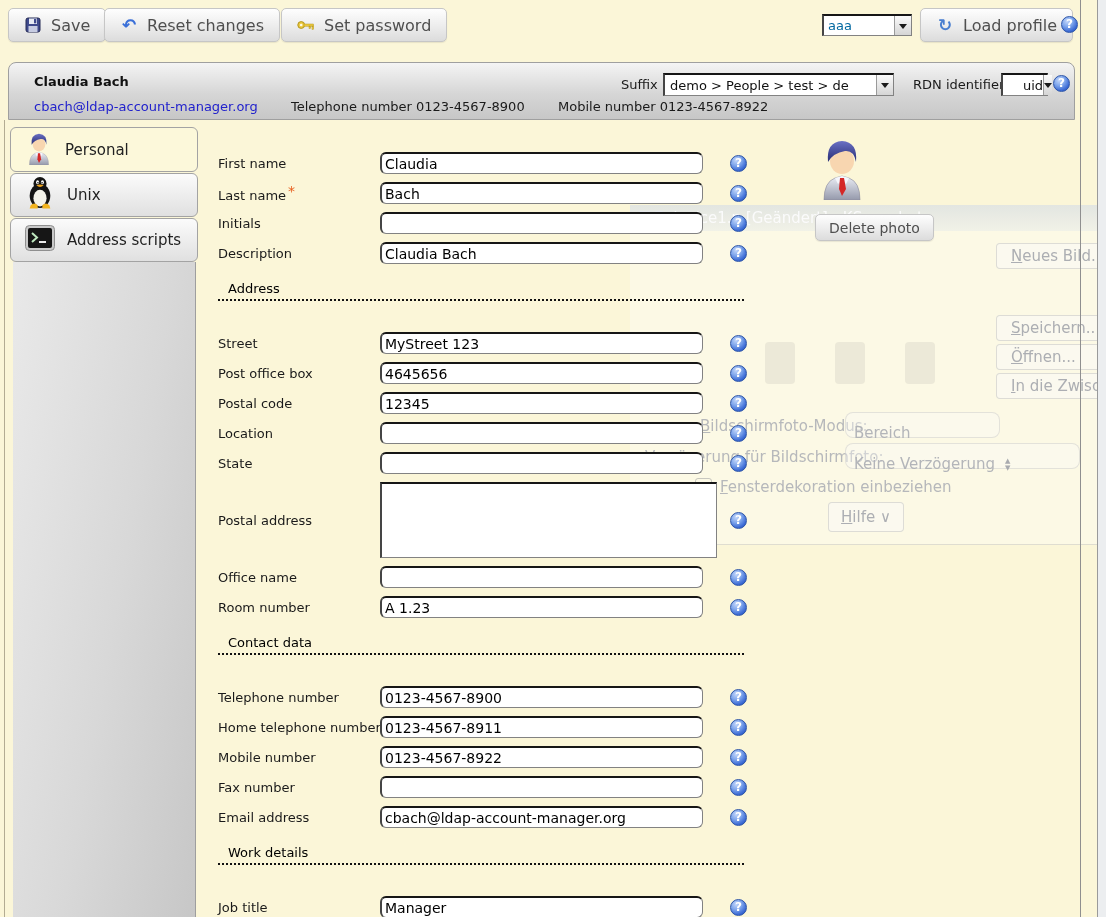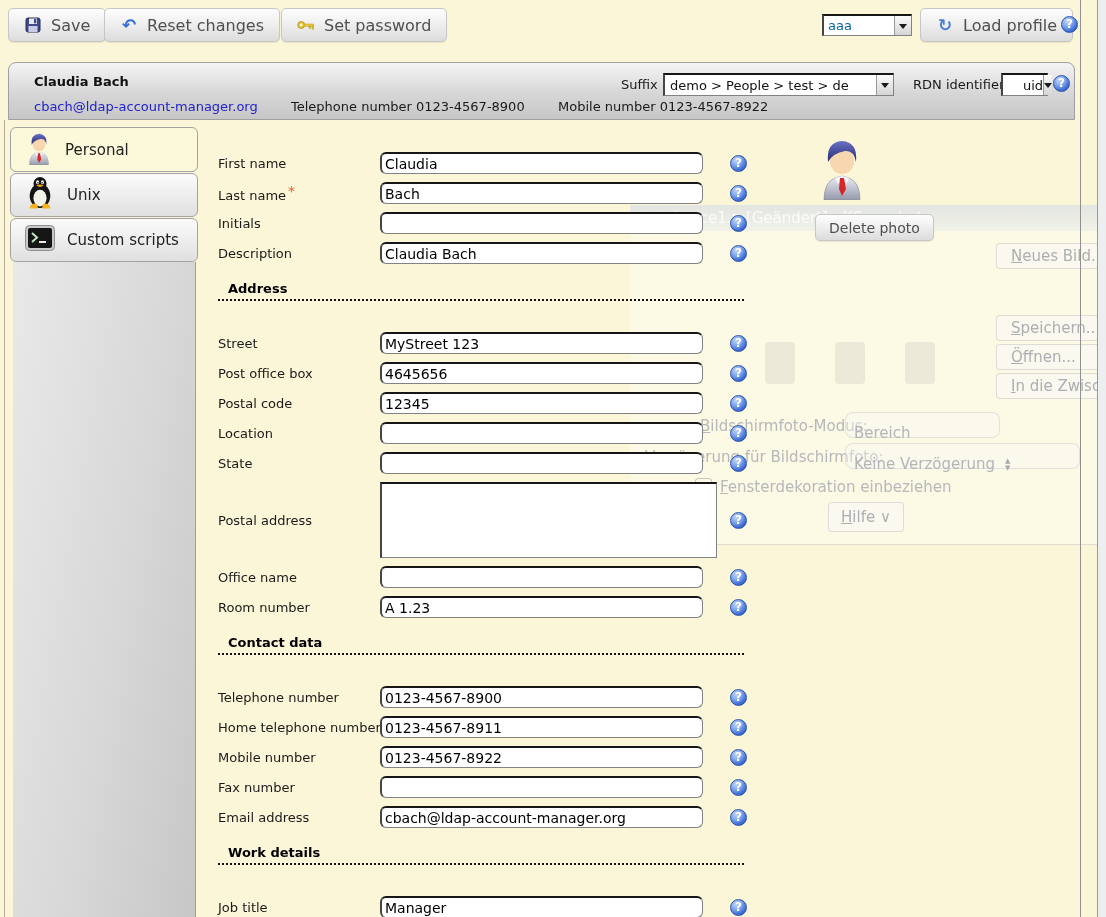--- a/index.html
+++ b/index.html
@@ -73,21 +73,21 @@
   .form-row { display:flex; align-items:center; height:30px; }
   .form-row.ta-row { height:84px; }
   .form-row .lbl { width:162px; flex:0 0 162px; font-size:13px; color:#1a1a1a; white-space:nowrap; }
   .form-row .lbl .req { color:#e86020; font-size:14px; vertical-align:4px; margin-left:2px; }
   .form-row input { width:323px; height:22px; font-size:14px; font-family:inherit; padding:0 3px; outline:none;border-radius:6px; }
   .form-row textarea { width:337px; height:76px; font-size:14px; font-family:inherit; padding:2px 3px;
                        resize:none; outline:none; }
   .form-row .help { margin-left:27px; }
   .form-row.ta-row .help { margin-left:13px; }
   .sec-hdr { width:526px; margin:13px 0 27px 0; padding:0 0 3px 10px; font-size:13px;
-             font-weight:bold; color:#000; border-bottom:2px dotted #111; }
+             font-weight:normal; color:#000; border-bottom:2px dotted #111; }
 
   
   #photo { position:absolute; left:818px; top:136px; z-index:3; }
   #btn-delphoto { left:815px; top:214px; height:27px; font-size:14px; padding:0 13px; }
 
   
   #ghost { position:absolute; left:630px; top:205px; width:467px; height:340px;
            background:rgba(253,253,249,0.42); border-bottom:1px solid rgba(170,170,170,0.35);
            z-index:1; font-size:15px; overflow:visible; }
   #ghost-titlebar { position:absolute; left:0; top:0; width:467px; height:26px;
@@ -229,21 +229,21 @@
   </div>
   <div class="tab" id="tab-scripts">
     <span>
       <svg width="30" height="26" viewBox="0 0 30 26">
           <rect x="0.5" y="0.5" width="29" height="25" rx="4" fill="#c9c9c9" stroke="#8f8f8f"></rect>
           <rect x="3" y="3" width="24" height="20" rx="2" fill="#161616"></rect>
           <path d="M7 8 L12 12.5 L7 17" stroke="#bfe8bf" stroke-width="2" fill="none"></path>
           <rect x="14" y="16" width="7" height="2" fill="#eaeaea"></rect>
         </svg>
     </span>
-    <span>Custom scripts</span>
+    <span>Address scripts</span>
   </div>
   <div id="side-panel"></div>
   <div id="edge-left"></div>
 
   <div id="ghost">
     <div id="ghost-titlebar">
       <span class="ghost-ico" style="left:8px;"></span>
       <span class="ghost-ico" style="left:24px;width:10px;"></span>
       <span id="ghost-title">device1.p [Geändert] - KSnapshot</span>
     </div>

